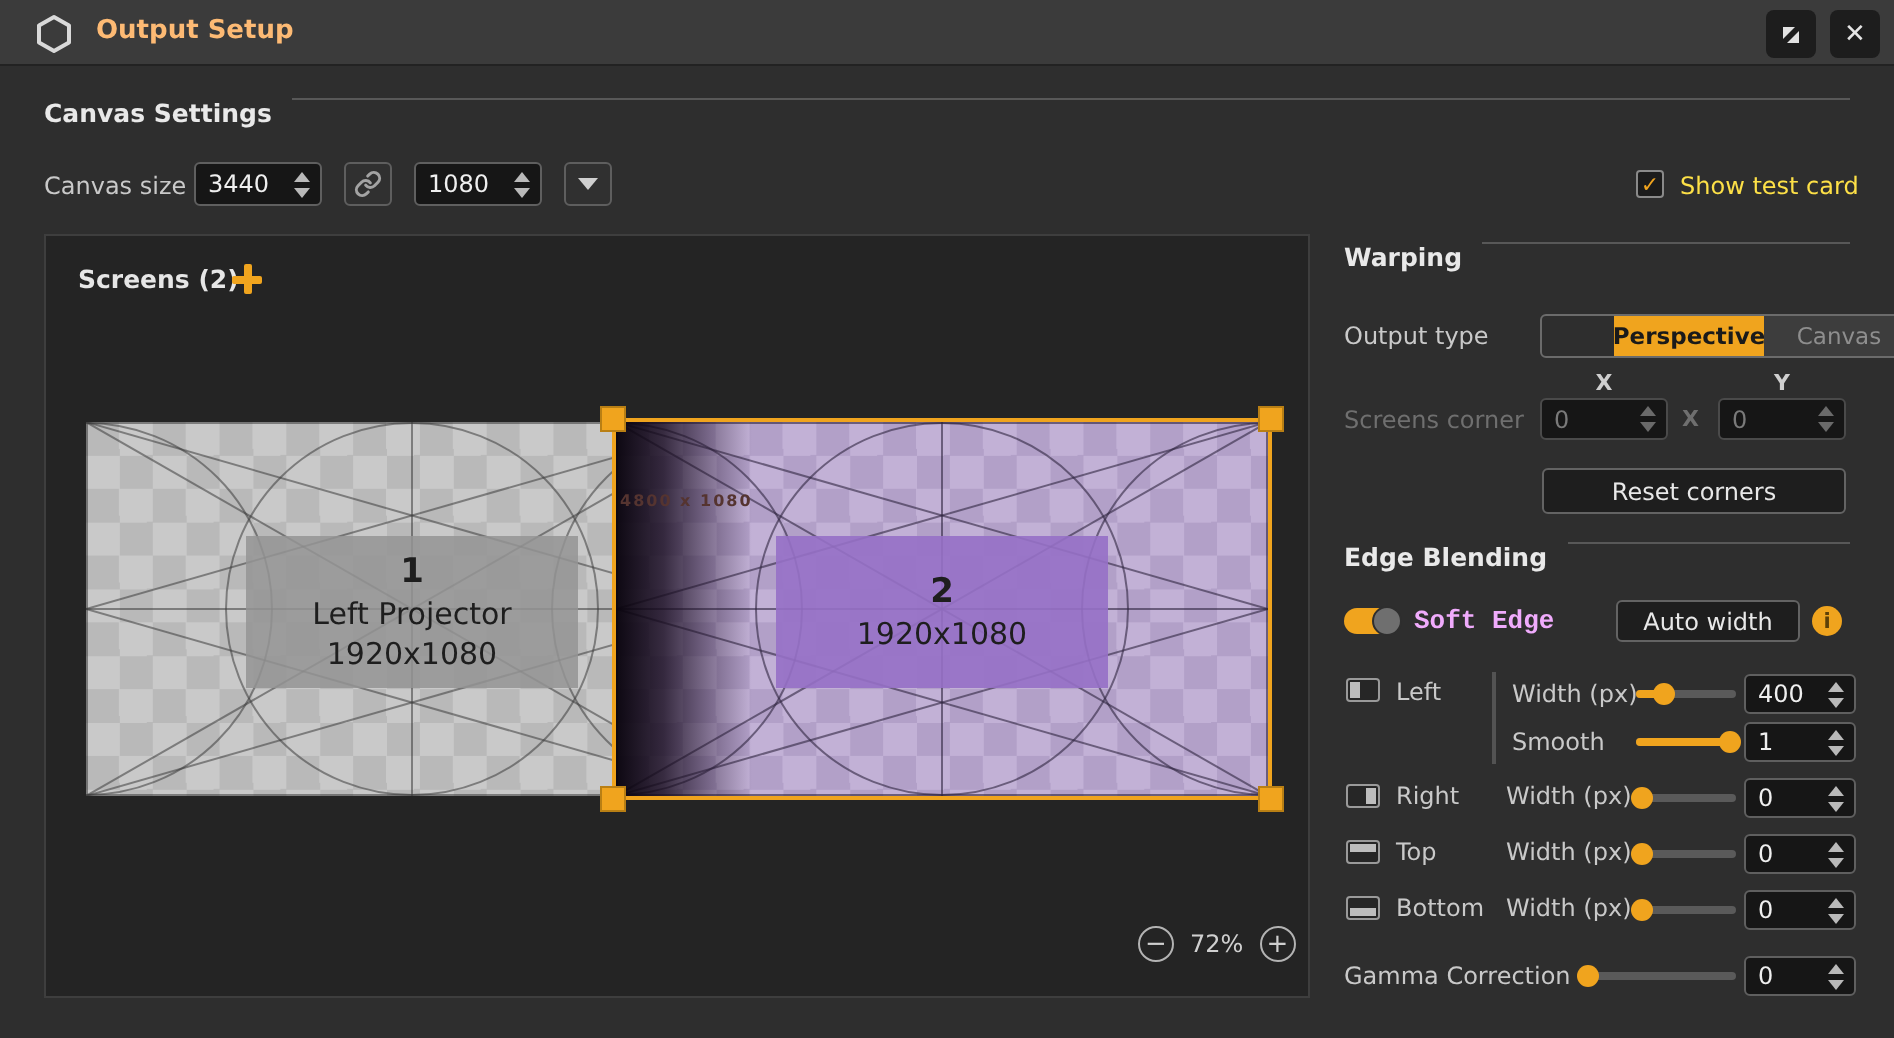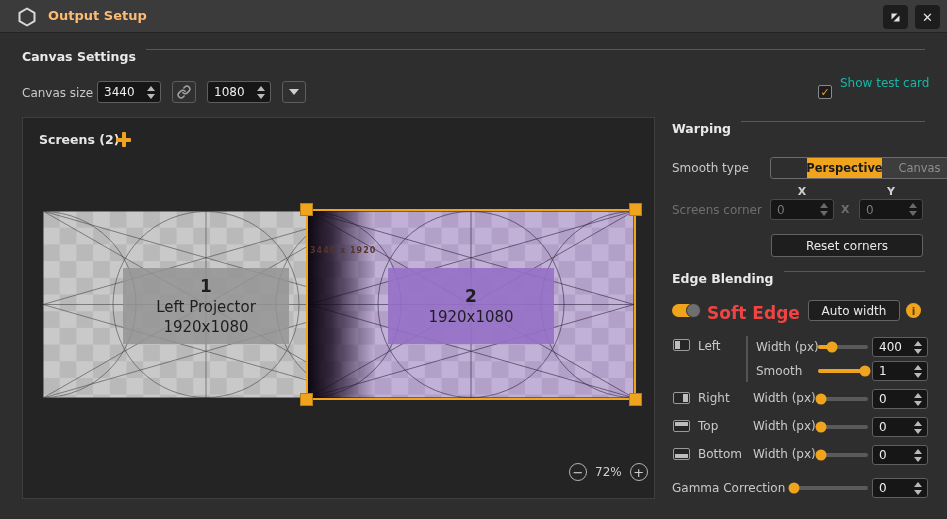--- a/index.html
+++ b/index.html
@@ -21,21 +21,21 @@
     border-radius:4px; display:flex; align-items:center; justify-content:center;
     color:#e5e5e5; font-weight:bold; font-size:13px; cursor:pointer; }
 
   
   .heading { position:absolute; display:flex; align-items:flex-start; }
   .heading .txt { font-weight:bold; font-size:12.5px; color:#e9e9e9; white-space:nowrap; }
   .heading .rule { flex:1; height:1px; background:#585858; margin-left:10px; }
 
   .label { position:absolute; font-size:12px; color:#c9c9c9; white-space:nowrap; }
   .label.dim { color:#6f6f6f; }
-  .label.bold { font-weight:bold; color:#ef4444; font-size:17px; }
+  .label.bold { font-weight:bold; color:#f0abfc; font-size:13px;font-family:Liberation Mono, monospace; }
 
   
   .numin { position:absolute; background:#161616; border:1px solid #5f5f5f;
     border-radius:3px; display:flex; align-items:center; }
   .numin .val { flex:1; padding-left:6px; font-size:12px; color:#efefef; }
   .numin .spin { width:14px; display:flex; flex-direction:column; align-items:center;
     justify-content:center; gap:3px; padding-right:4px; }
   .arr-up { width:0; height:0; border-left:4px solid transparent;
     border-right:4px solid transparent; border-bottom:5px solid #b9b9b9; }
   .arr-dn { width:0; height:0; border-left:4px solid transparent;
@@ -195,21 +195,21 @@
   </span>
 </div>
 
 <div class="iconbtn" style="left:282px;top:81px;width:24px;height:22px;">
   <span class="caret-dn"></span>
 </div>
 
 <div class="checkbox" style="left:818px;top:85px;">
   <span>✓</span>
 </div>
-<span class="label" style="left:840px;top:76px;color:#14b8a6;">Show test card</span>
+<span class="label" style="left:840px;top:86px;color:#fde047;">Show test card</span>
 
 <div class="canvas-panel">
   <span class="panel-head">Screens (2)</span>
   <div class="plus"></div>
 
   <div class="screen gray">
     <svg class="pattern" viewBox="0 0 326 187" preserveAspectRatio="none" stroke="#3c3c3c" stroke-opacity="0.55" fill="none" stroke-width="1">
       <rect x="0.5" y="0.5" width="325" height="186"></rect>
       <line x1="0" y1="0" x2="326" y2="187"></line>
         <line x1="0" y1="187" x2="326" y2="0"></line>
@@ -243,21 +243,21 @@
         <line x1="163" y1="0" x2="163" y2="187"></line>
       <circle cx="163" cy="93.5" r="93"></circle>
         <circle cx="0" cy="93.5" r="93"></circle>
         <circle cx="326" cy="93.5" r="93"></circle>
     </svg>
     <div class="tc-label p">
       <span class="tc-num">2</span>
       <span class="tc-res">1920x1080</span>
     </div>
     <div class="blend-gradient"></div>
-    <span class="canvas-res-text">3440 x 1920</span>
+    <span class="canvas-res-text">4800 x 1080</span>
     <div class="handle h-tl"></div>
     <div class="handle h-tr"></div>
     <div class="handle h-bl"></div>
     <div class="handle h-br"></div>
   </div>
 
   <div class="zoombar">
     <span class="zbtn">
       <span>−</span>
     </span>
@@ -266,21 +266,21 @@
       <span>+</span>
     </span>
   </div>
 </div>
 
 <div class="heading" style="left:672px;top:121px;width:253px;">
   <span class="txt">Warping</span>
   <span class="rule"></span>
 </div>
 
-<span class="label" style="left:672px;top:161px;">Smooth type</span>
+<span class="label" style="left:672px;top:161px;">Output type</span>
 <div class="seg" style="left:770px;top:157px;">
   <div class="opt active">Perspective</div>
   <div class="opt inactive">Canvas</div>
 </div>
 
 <span class="axis-label" style="left:770px;top:185px;">X</span>
 <span class="axis-label" style="left:859px;top:185px;">Y</span>
 
 <span class="label dim" style="left:672px;top:203px;">Screens corner</span>
 

